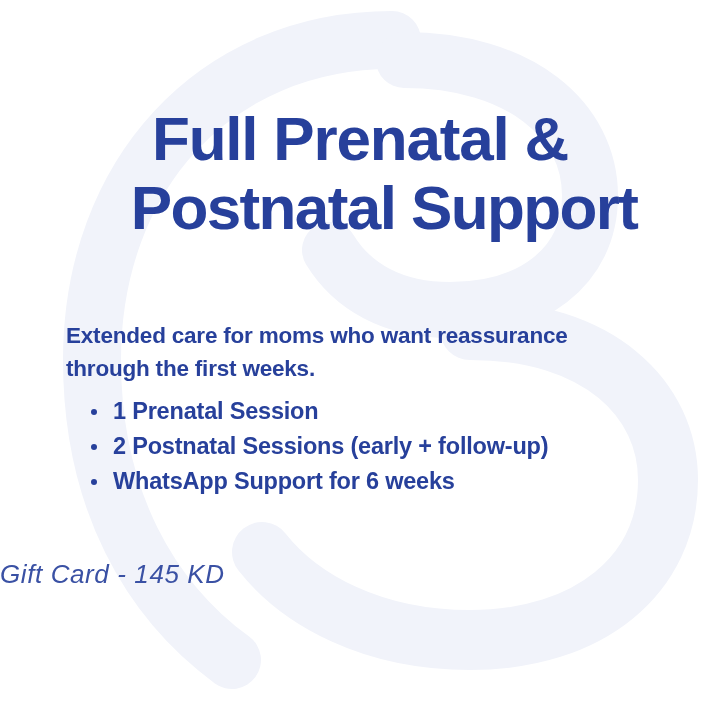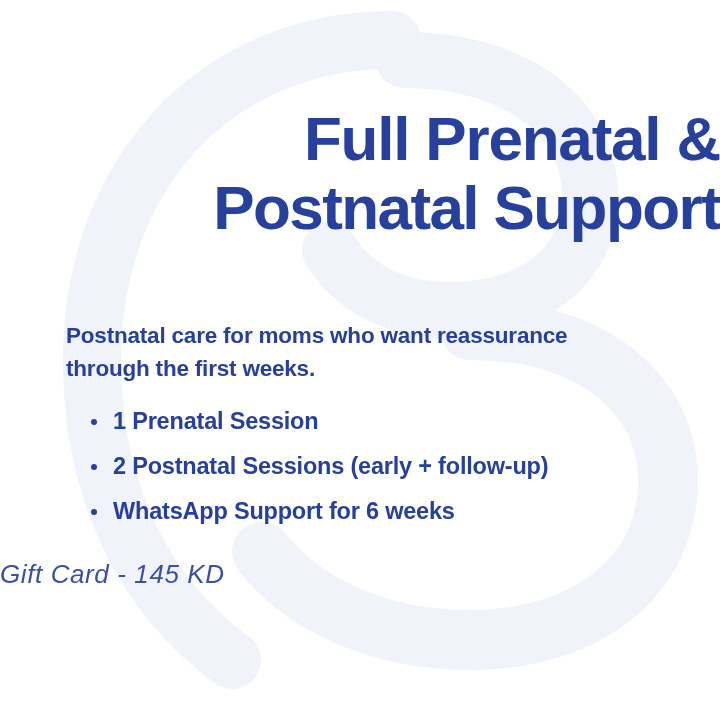--- a/index.html
+++ b/index.html
@@ -39,21 +39,21 @@
     z-index: 2;
     width: 720px;
     height: 720px;
   }
 
   .title {
     position: absolute;
     left: 0;
     right: 0;
     top: 104px;
-    text-align: right;
+    text-align: center;
     color: #27409B;
     font-family: "Liberation Sans", sans-serif;
     font-size: 62px;
     font-weight: 700;
     line-height: 69px;
     letter-spacing: -1.2px;
     margin: 0;
   }
   .title .tline {
     display: block;
@@ -87,21 +87,20 @@
   }
   .bullets li {
     position: relative;
     padding-left: 23px;
     color: #27409B;
     font-size: 23.5px;
     font-weight: 600;
     line-height: 35px;
     letter-spacing: -0.2px;
     white-space: nowrap;
-    margin-top: 10px;
   }
   .bullets li .dot {
     position: absolute;
     left: 1px;
     top: 15px;
     width: 6px;
     height: 6px;
     border-radius: 50%;
     background: #27409B;
   }
@@ -138,21 +137,21 @@
   </svg>
 
   <div class="content">
 
     <h1 class="title">
       <span class="tline tline-1">Full Prenatal &amp;</span>
       <span class="tline tline-2">Postnatal Support</span>
     </h1>
 
     <p class="subtitle">
-      <span>Postnatal care for moms who want reassurance</span>
+      <span>Extended care for moms who want reassurance</span>
       <span>through the first weeks.</span>
     </p>
 
     <ul class="bullets">
       <li>
         <span class="dot"></span>
         <span>1 Prenatal Session</span>
       </li>
       <li>
         <span class="dot"></span>

